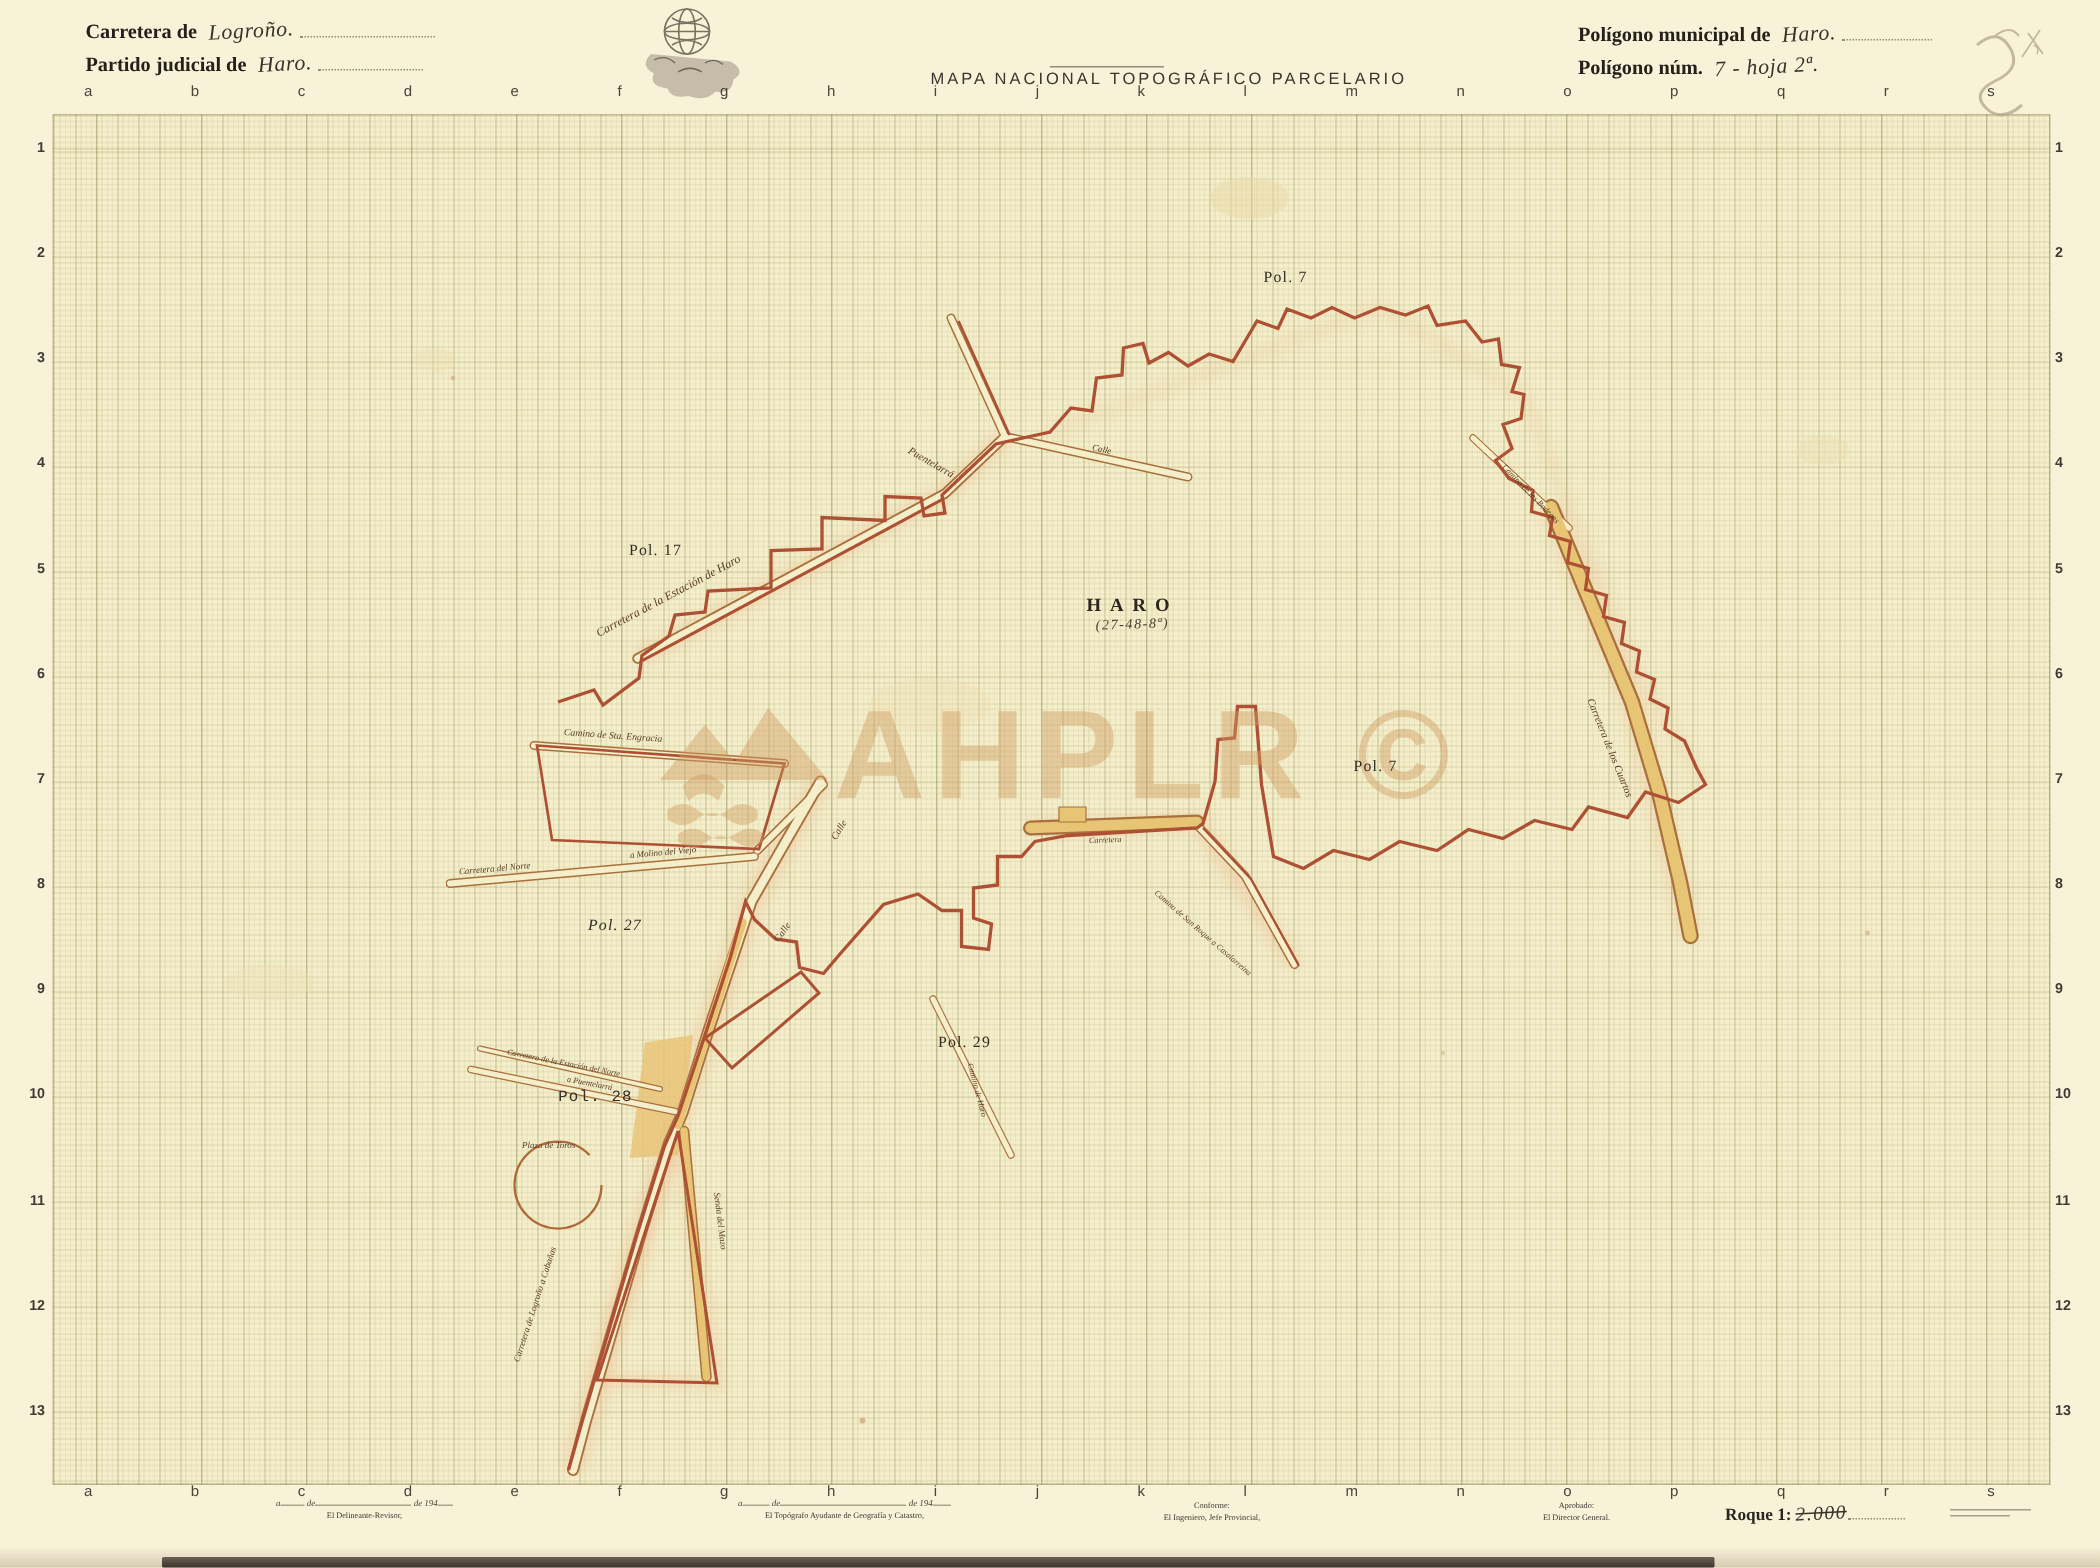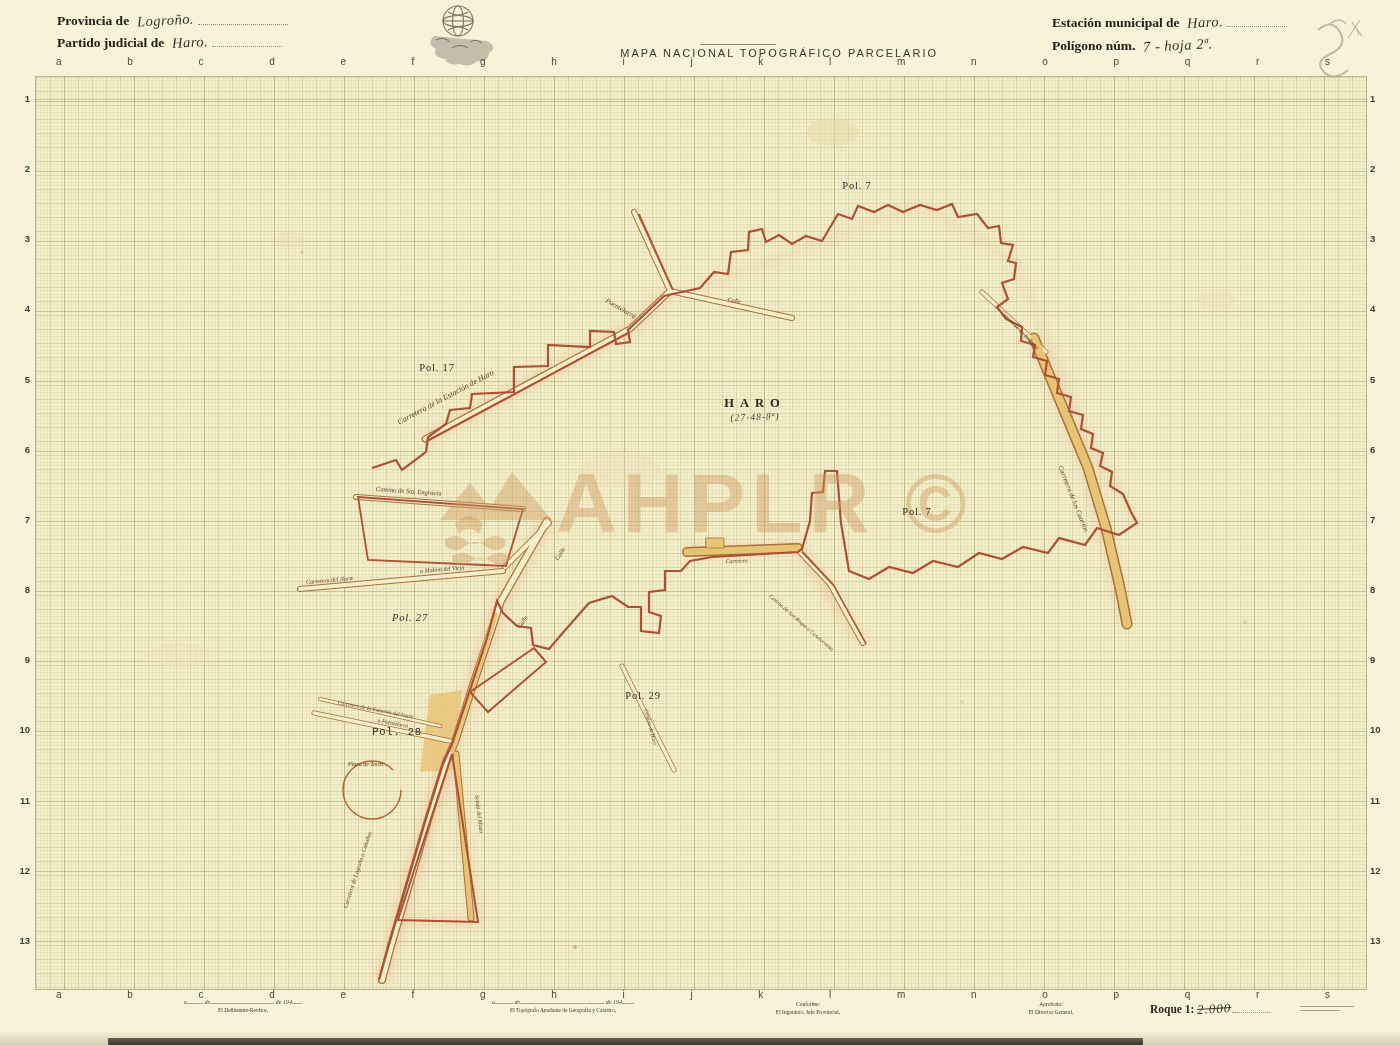--- a/index.html
+++ b/index.html
@@ -185,33 +185,33 @@
       <path d="M1318 30 q14 -12 22 2 q8 14 -10 22 q-16 8 -6 18 q10 10 24 -2"></path>
       <path d="M1330 24 q10 -8 16 0" stroke-width="1.4"></path>
       <path d="M1352 22 l10 14 m-2 -16 l-12 18" stroke-width="1.2"></path>
       <path d="M1356 30 q4 2 2 6" stroke-width="1"></path>
     </g>
   </svg>
 
   <div class="wm-text">AHPLR ©</div>
 
   <div class="fieldrow" style="left:57px;top:12px;">
-    <span>Provincia de</span>
+    <span>Carretera de</span>
     <span class="hand">Logroño.</span><span class="dotline" style="width:90px"></span>
   </div>
   <div class="fieldrow" style="left:57px;top:34px;">
     <span>Partido judicial de</span>
     <span class="hand">Haro.</span><span class="dotline" style="width:70px"></span>
   </div>
 
   <div class="title-rule"></div>
   <div class="subtitle">MAPA NACIONAL TOPOGRÁFICO PARCELARIO</div>
 
   <div class="fieldrow" style="left:1052px;top:14px;">
-    <span>Estación municipal de</span>
+    <span>Polígono municipal de</span>
     <span class="hand">Haro.</span><span class="dotline" style="width:60px"></span>
   </div>
   <div class="fieldrow" style="left:1052px;top:37px;">
     <span>Polígono núm.</span>
     <span class="hand">7 - hoja 2ª.</span>
   </div>
 
   <div class="letters letters-top">
       <span>a</span>
       <span>b</span>

